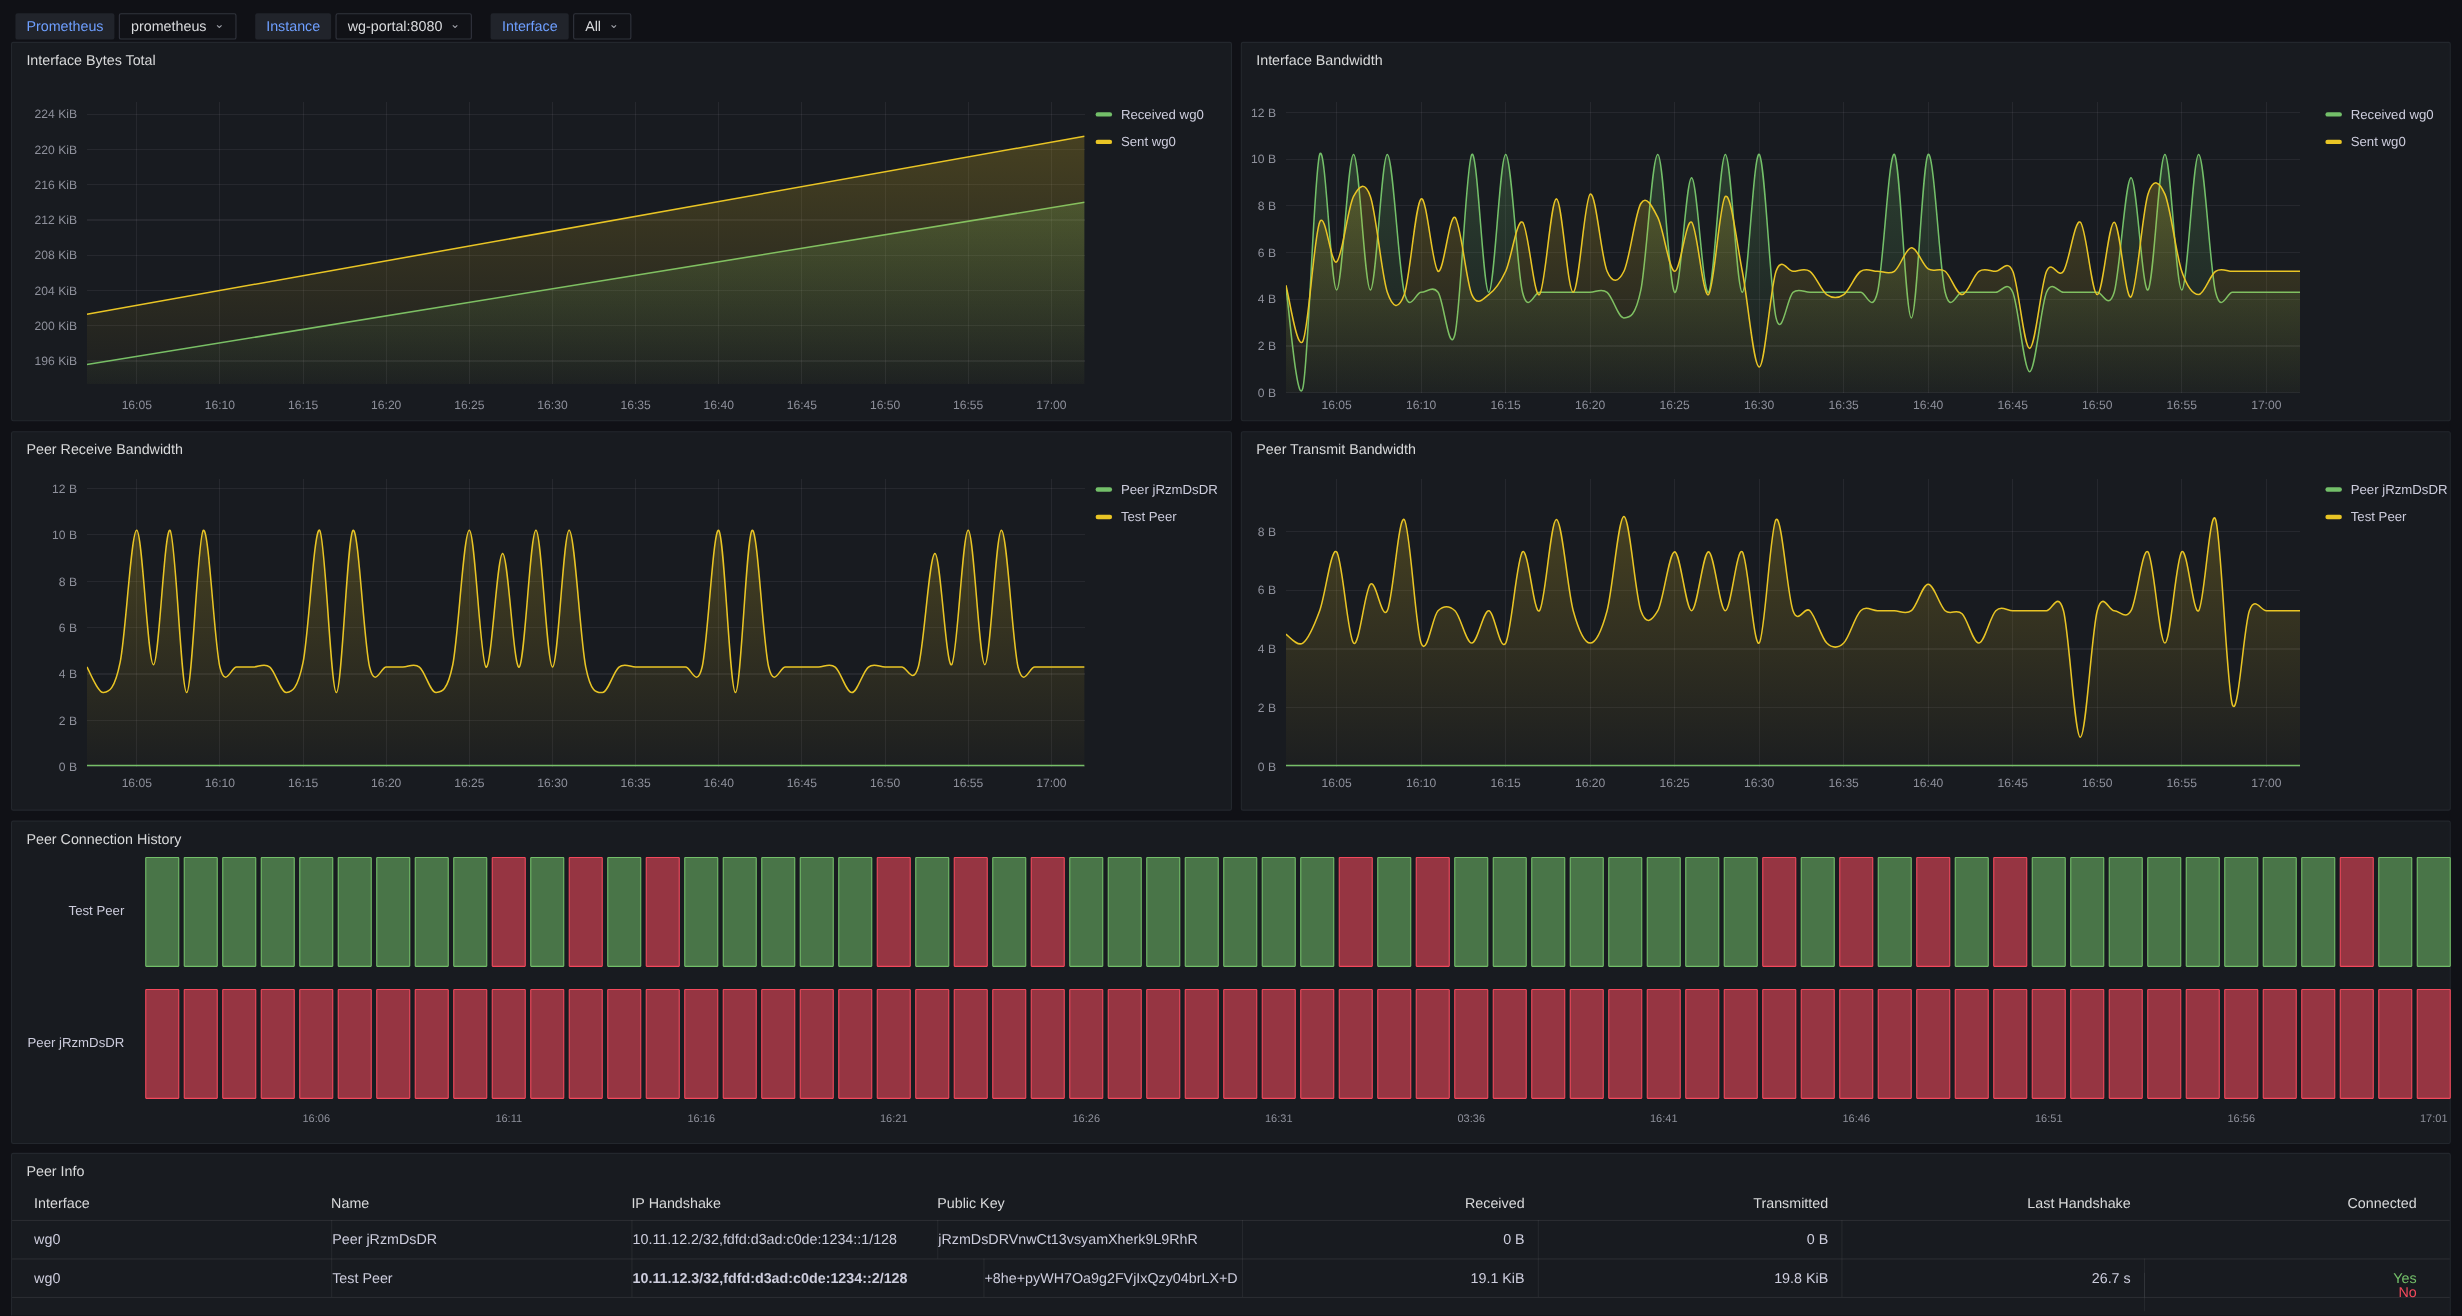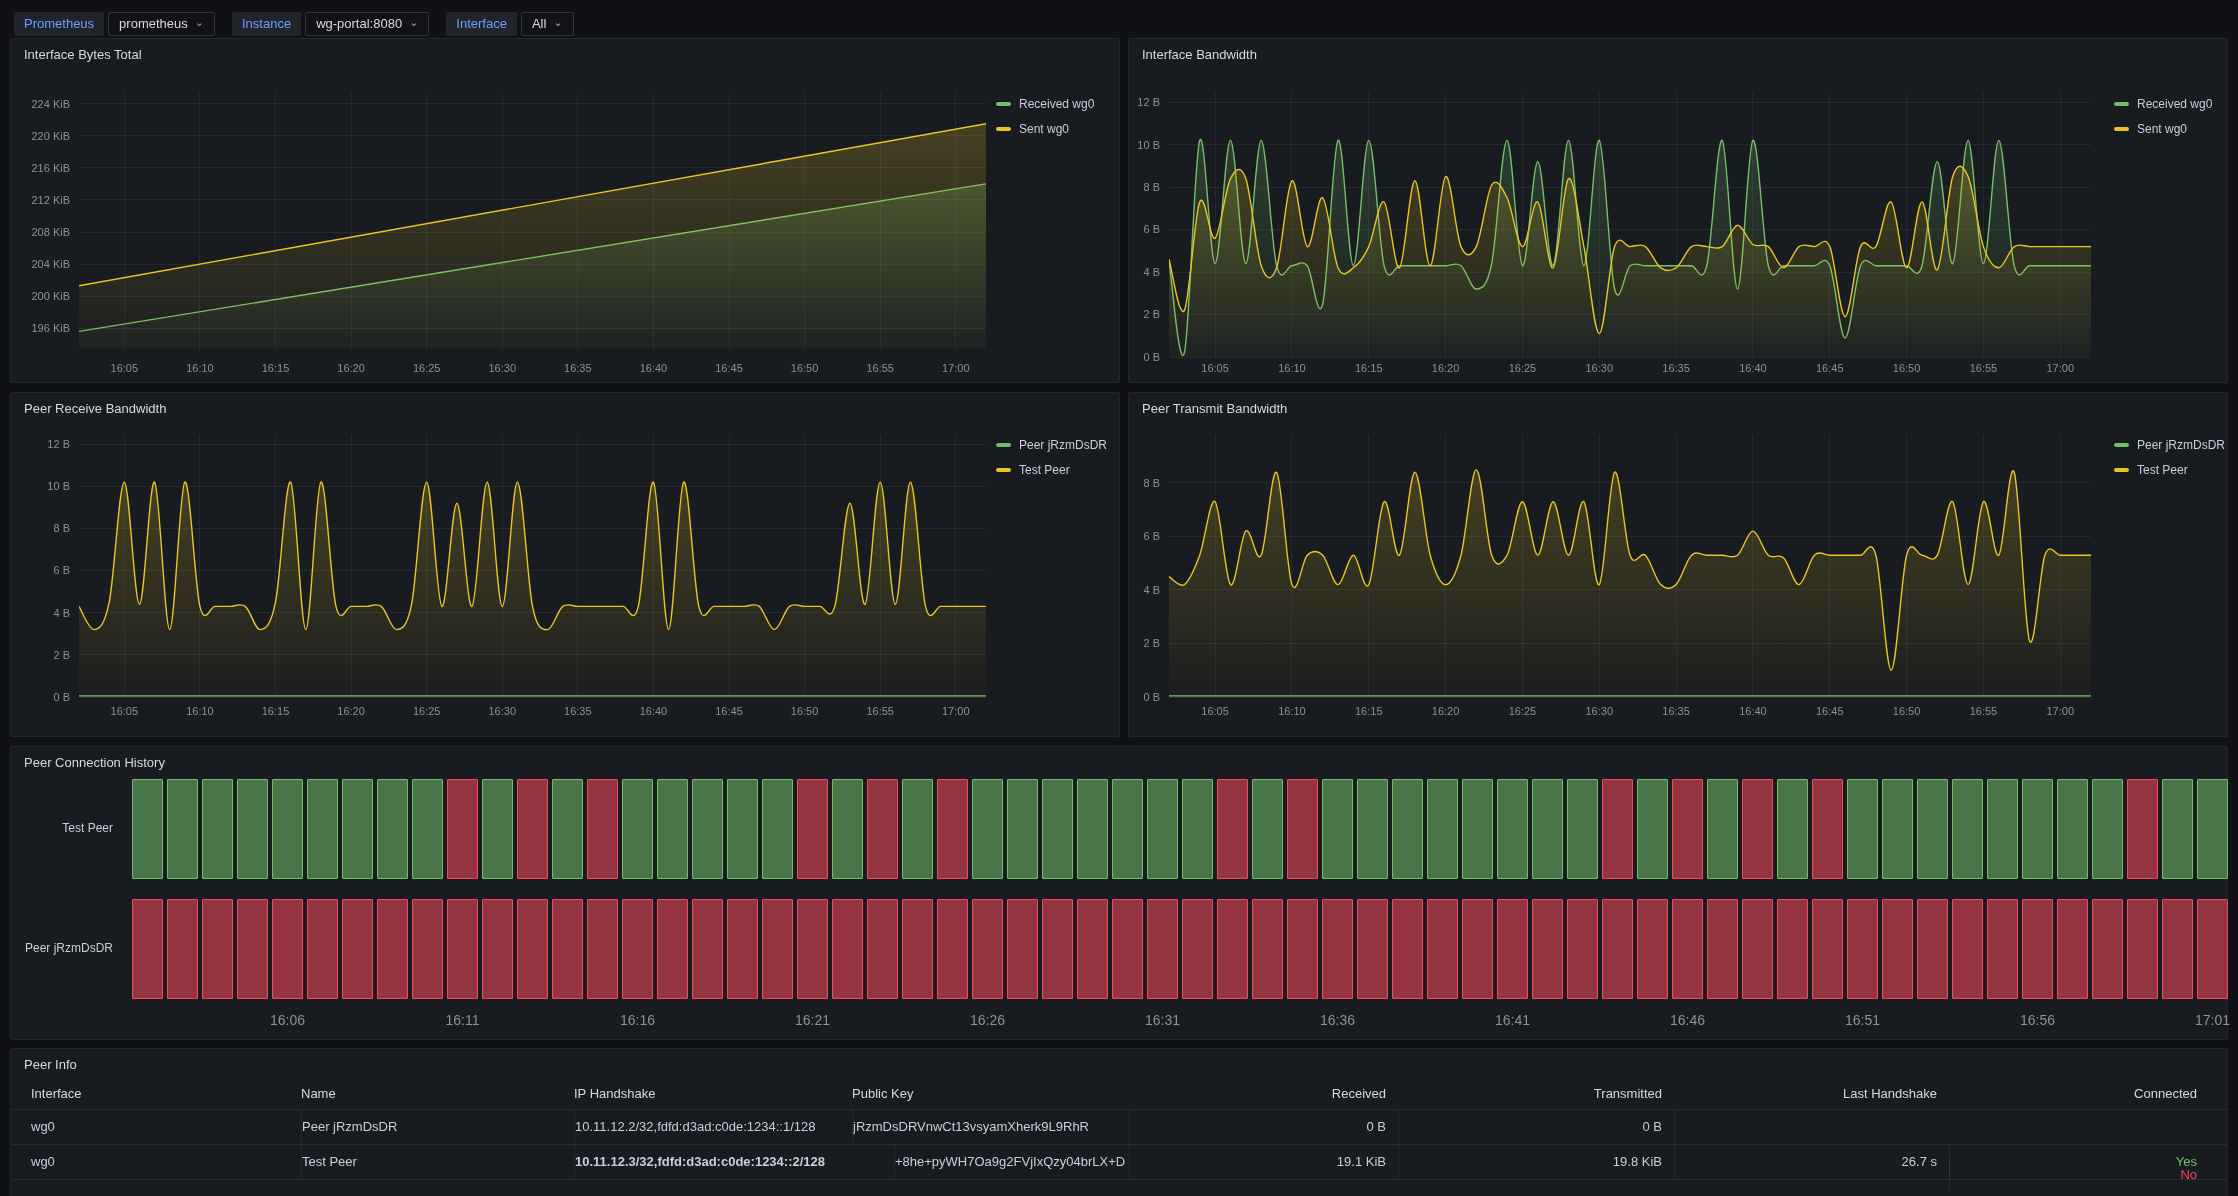--- a/index.html
+++ b/index.html
@@ -19,21 +19,21 @@
   .chart{position:absolute;left:0;top:0;right:0;bottom:0;}
   .legend{position:absolute;display:flex;flex-direction:column;gap:7px;}
   .legend-item{display:flex;align-items:center;gap:8px;height:18px;cursor:pointer;}
   .legend-dash{width:15px;height:4px;border-radius:2px;}
   .legend-label{font-size:12px;color:#ccccdc;white-space:nowrap;}
   
   .tl-row-label{position:absolute;width:102px;text-align:right;font-size:12px;color:#ccccdc;white-space:nowrap;}
   .tl-bar{position:absolute;box-sizing:border-box;border-radius:1px;}
   .tl-bar.on{background:rgba(115,191,105,0.55);border:1px solid #73bf69;}
   .tl-bar.off{background:rgba(242,73,92,0.58);border:1px solid #f2495c;}
-  .tl-tick{position:absolute;font-size:14px;color:#8e909b;transform:translateX(-50%);white-space:nowrap;}
+  .tl-tick{position:absolute;font-size:10px;color:#8e909b;transform:translateX(-50%);white-space:nowrap;}
   
   .tbl-head-cell{position:absolute;top:34px;height:26px;line-height:22px;font-size:13px;font-weight:500;
     color:#d8d9da;box-sizing:border-box;overflow:hidden;white-space:nowrap;cursor:pointer;}
   .tbl-cell{position:absolute;height:35px;line-height:35px;font-size:13px;color:#ccccdc;
     box-sizing:border-box;overflow:hidden;white-space:nowrap;border-left:1px solid rgba(255,255,255,0.06);}
   .tbl-cell.first{border-left:none;}
   .tbl-sep{position:absolute;left:0;right:0;height:1px;background:rgba(255,255,255,0.08);}
   .align-right{text-align:right;}
   svg text{font-family:"Liberation Sans","DejaVu Sans",sans-serif;}
 </style>
@@ -472,21 +472,21 @@
         <div class="tl-bar off" style="left: 2081px; top: 152px; width: 31px; height: 100px;"></div>
         <div class="tl-bar off" style="left: 2116px; top: 152px; width: 31px; height: 100px;"></div>
         <div class="tl-bar off" style="left: 2151px; top: 152px; width: 31px; height: 100px;"></div>
         <div class="tl-bar off" style="left: 2186px; top: 152px; width: 31px; height: 100px;"></div>
         <div class="tl-tick" style="left: 276.5px; top: 265px;">16:06</div>
         <div class="tl-tick" style="left: 451.5px; top: 265px;">16:11</div>
         <div class="tl-tick" style="left: 626.5px; top: 265px;">16:16</div>
         <div class="tl-tick" style="left: 801.5px; top: 265px;">16:21</div>
         <div class="tl-tick" style="left: 976.5px; top: 265px;">16:26</div>
         <div class="tl-tick" style="left: 1151.5px; top: 265px;">16:31</div>
-        <div class="tl-tick" style="left: 1326.5px; top: 265px;">16:36</div>
+        <div class="tl-tick" style="left: 1326.5px; top: 265px;">03:36</div>
         <div class="tl-tick" style="left: 1501.5px; top: 265px;">16:41</div>
         <div class="tl-tick" style="left: 1676.5px; top: 265px;">16:46</div>
         <div class="tl-tick" style="left: 1851.5px; top: 265px;">16:51</div>
         <div class="tl-tick" style="left: 2026.5px; top: 265px;">16:56</div>
         <div class="tl-tick" style="left: 2201.5px; top: 265px;">17:01</div>
       </div>
   </section>
 
   <section class="panel" id="panel-5" style="left:10px;top:1048px;width:2218px;height:200px;">
     <h2 class="panel-title">Peer Info</h2>

